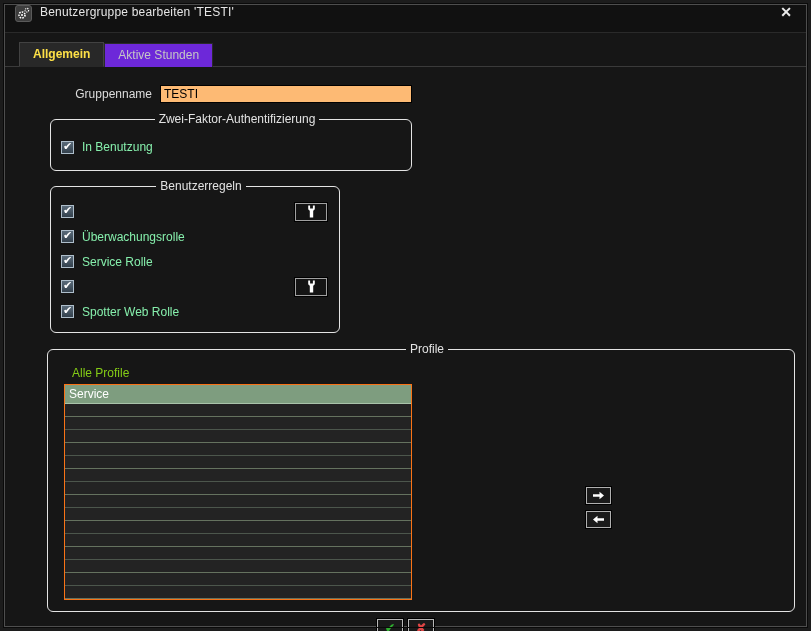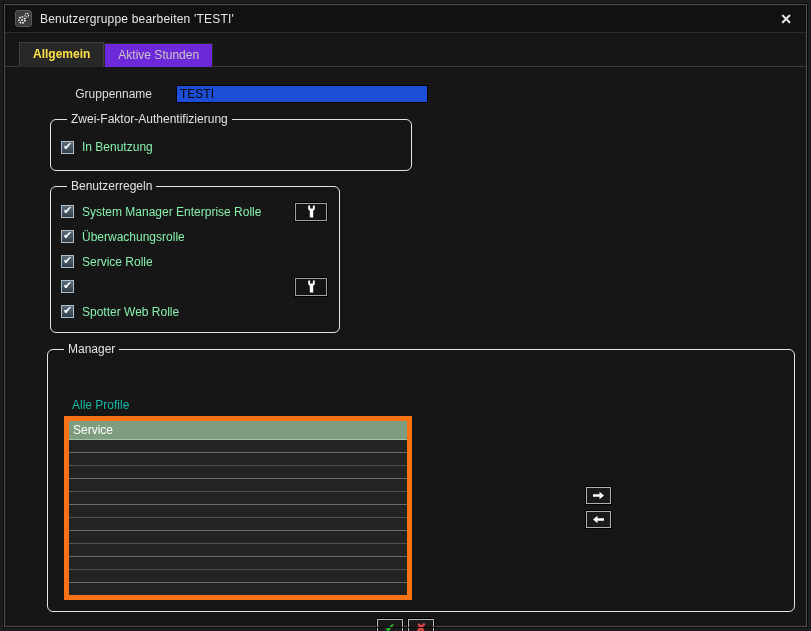--- a/index.html
+++ b/index.html
@@ -13,21 +13,21 @@
     overflow:hidden;
   }
   .window {
     position:absolute; left:4px; top:4px; width:803px; height:623px;
     background:#161616;
     border:1px solid #4e4e4e;
     outline:1px solid #0a0a0a;
   }
   
   .titlebar {
-    height:28px; display:flex; align-items:center;
+    height:28px; display:flex; 
     padding:0 10px; background:#111;
     border-bottom:1px solid #2a2a2a;
   }
   .app-icon {
     width:17px; height:17px; border-radius:3px;
     background:#3d3d3d; border:1px solid #5a5a5a;
     display:flex; align-items:center; justify-content:center;
     margin-right:8px; flex:none;
   }
   .title-text { color:#e6e6e6; letter-spacing:.2px; }
@@ -49,31 +49,31 @@
     background:#282828; color:#fde047; font-weight:bold;
     border:1px solid #424242; border-bottom:1px solid #282828;
   }
   .tab.inactive {
     background:#6d28d9; color:#c6c6c6;
     border:1px solid #2a2a2a; border-bottom:none;
   }
   
   .content { padding:18px 14px 0; }
   .name-row { display:flex; align-items:center; margin-left:31px; margin-bottom:9px; }
-  .name-label { width:102px; text-align:right; margin-right:24px; color:#dcdcdc; }
+  .name-label { width:102px; text-align:right; margin-right:8px; color:#dcdcdc; }
   .name-input {
-    width:252px; height:18px; background:#1d4ed8; color:#000;
+    width:252px; height:18px; background:#fdba74; color:#000;
     border:1px solid #000; font-family:"Liberation Sans", sans-serif;
     font-size:12px; padding:0 3px; outline:none;
   }
   fieldset {
     border:1px solid #e4e4e4; border-radius:6px;
     padding:6px 10px 8px;
   }
-  legend { padding:0 4px; margin-left:6px; color:#e2e2e2; }
+  legend { padding:0 4px; margin-left:6px; color:#e2e2e2;text-align:center; }
   .fs-narrow { margin-left:31px; width:362px; }
   .fs-roles  { margin-left:31px; width:290px; margin-top:8px; }
   .fs-profile{ margin-left:28px; width:748px; margin-top:9px; height:270px; }
   
   .check-row { display:flex; align-items:center; height:25px; position:relative; }
   .fs-narrow .check-row { height:30px; }
   .checkbox {
     width:13px; height:13px; flex:none; margin-right:8px;
     border:1px solid #aebecb;
     background:linear-gradient(180deg,#5a6b7a 0%,#33404c 100%);
@@ -86,23 +86,23 @@
     position:absolute; right:2px; top:50%; transform:translateY(-50%);
     width:32px; height:18px; background:#141414;
     border:1px solid #a0a0a0; box-shadow:0 0 0 1px #000;
     display:flex; align-items:center; justify-content:center; cursor:pointer;
   }
   
   .profile-body { display:flex; padding-top:2px; height:238px; }
   .list-col { display:flex; flex-direction:column; }
   .list-col.left  { width:348px; margin-left:6px; }
   .list-col.right { width:344px; }
-  .list-label { padding:2px 0 4px 8px; color:#14b8a6;margin-top:32px; }
+  .list-label { padding:2px 0 4px 8px; color:#84cc16; }
   .listbox {
-    flex:1; background:#232323; border:5px solid #f97316;
+    flex:1; background:#232323; border:1px solid #f97316;
     overflow:hidden; cursor:default;
   }
   .list-item-selected {
     height:19px; line-height:19px; padding-left:4px;
     color:#ffffff; border-bottom:1px solid #a9c3aa;
   }
   .list-empty {
     height:100%;
     background-image:repeating-linear-gradient(180deg,
       #232323 0px, #232323 12px,
@@ -170,21 +170,20 @@
       </div>
     </fieldset>
 
     <fieldset class="fs-roles">
       <legend>Benutzerregeln</legend>
 
       <div class="check-row">
         <span class="checkbox">
           <span class="tick">✔</span>
         </span>
-        <span class="check-label">System Manager Enterprise Rolle</span>
         <span class="settings-btn">
           <svg width="9" height="13" viewBox="0 0 9 13">
             <path d="M1.2 0.5 v3 c0 1.5 1.1 2 1.6 2.1 v6.9 h3.4 V5.6 c.5-.1 1.6-.6 1.6-2.1 v-3 H5.9 v3.1 H3.1 V0.5 z" fill="#ffffff"></path>
           </svg>
         </span>
       </div>
 
       <div class="check-row">
         <span class="checkbox">
           <span class="tick">✔</span>
@@ -212,21 +211,21 @@
 
       <div class="check-row">
         <span class="checkbox">
           <span class="tick">✔</span>
         </span>
         <span class="check-label">Spotter Web Rolle</span>
       </div>
     </fieldset>
 
     <fieldset class="fs-profile">
-      <legend>Manager</legend>
+      <legend>Profile</legend>
       <div class="profile-body">
 
         <div class="list-col left">
           <div class="list-label">Alle Profile</div>
           <div class="listbox">
             <div class="list-item-selected" style="background:#7e9d7f;">Service</div>
             <div class="list-empty"></div>
           </div>
         </div>
 

